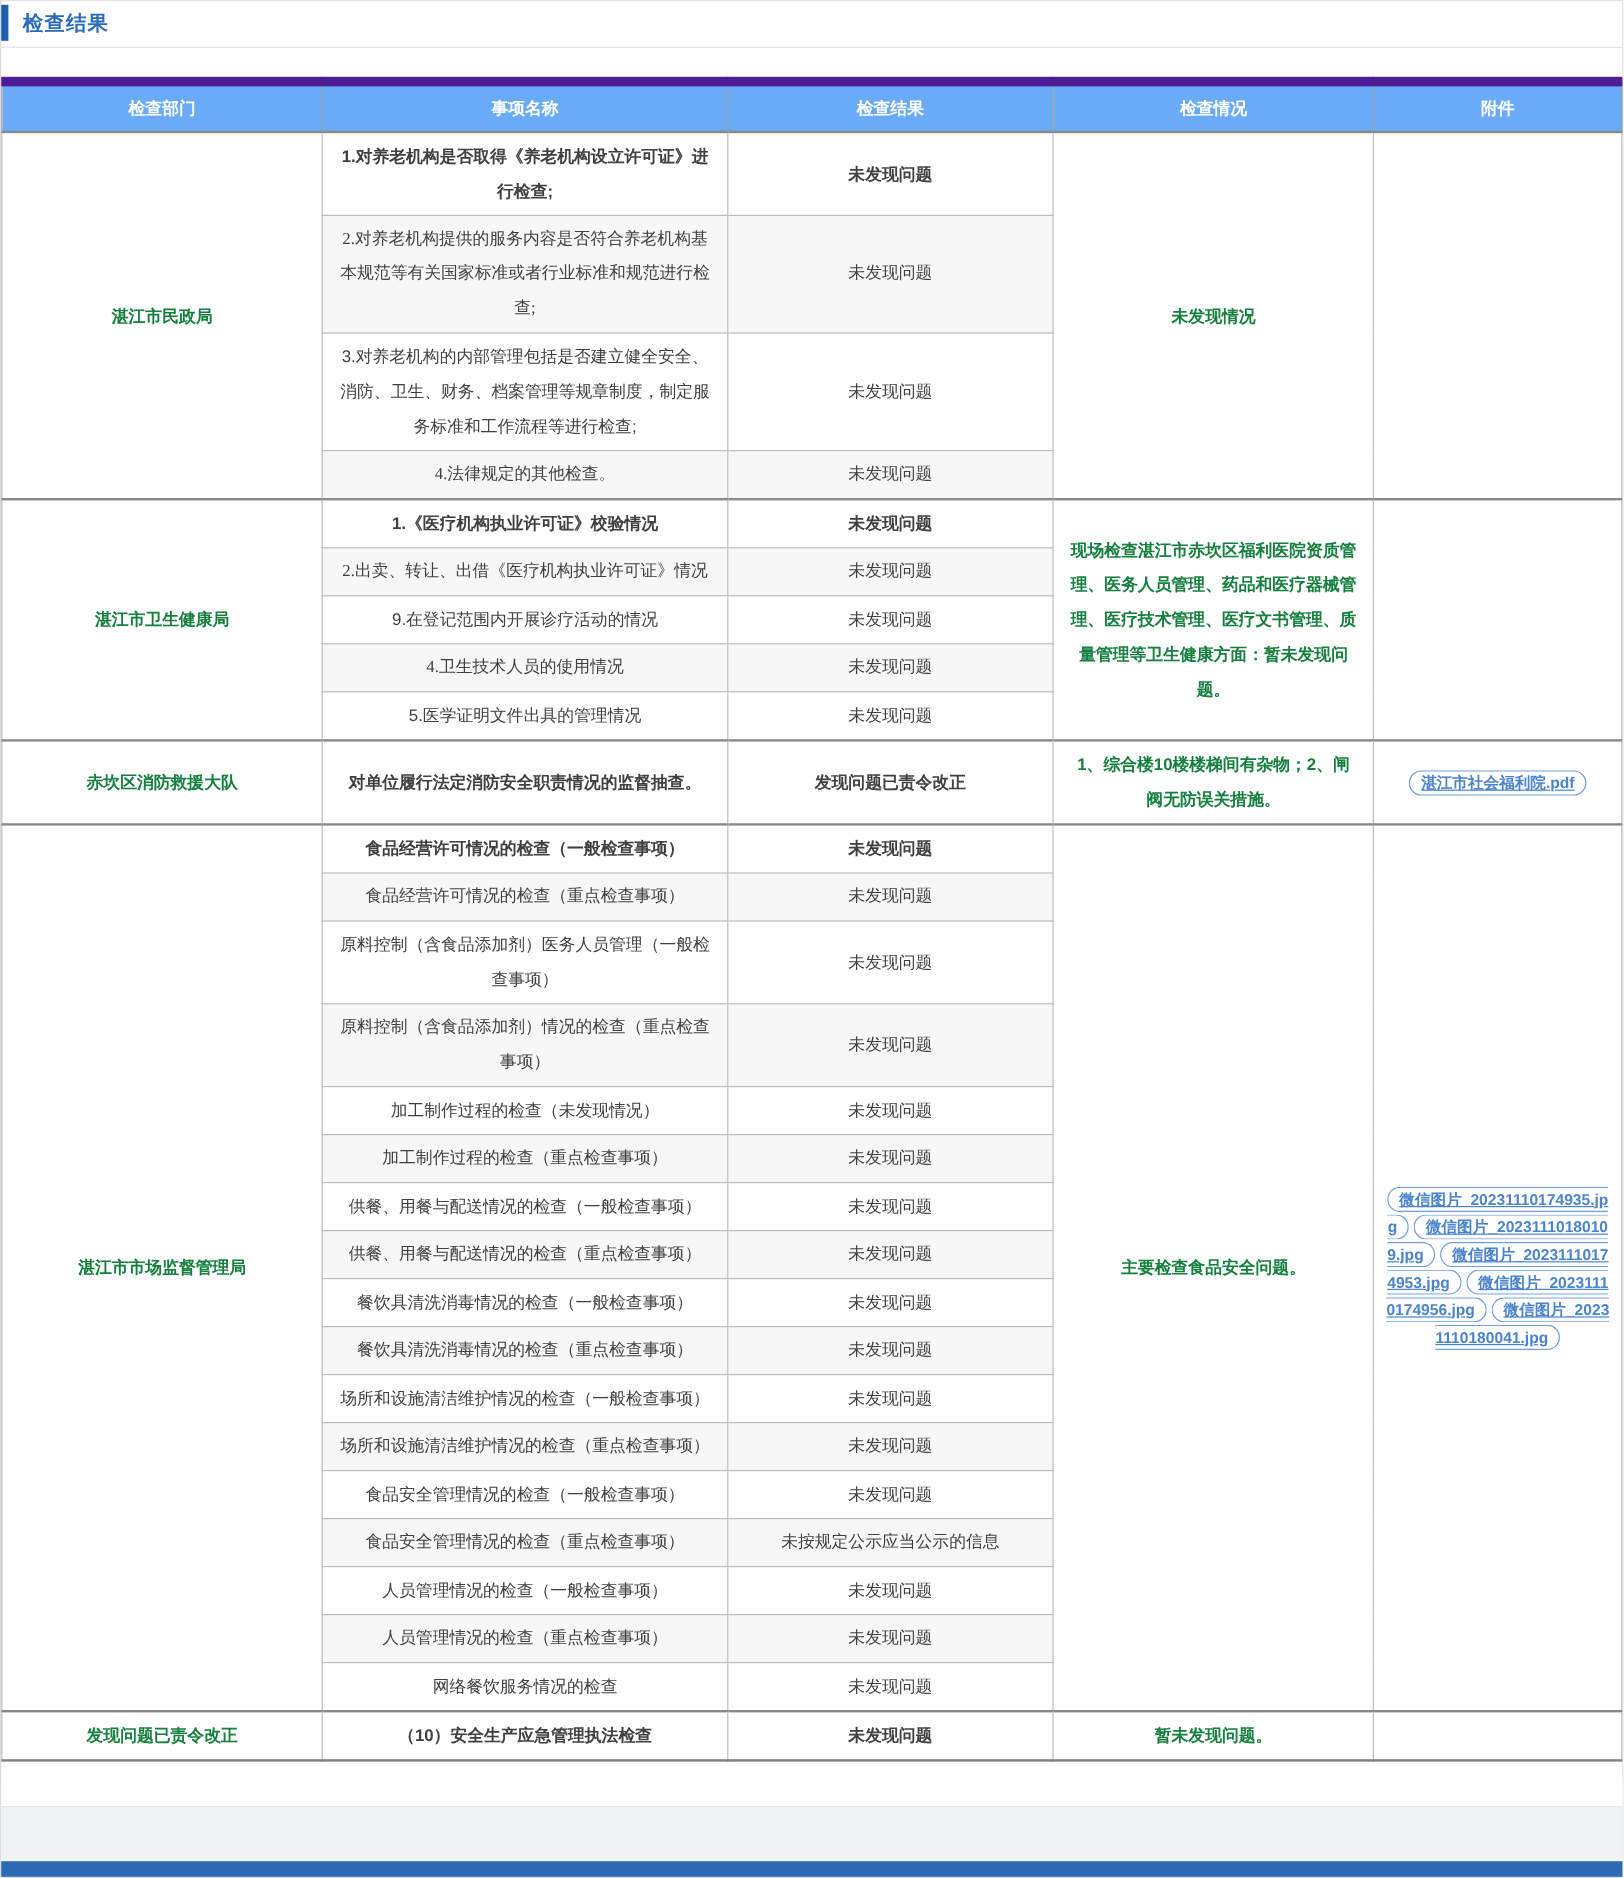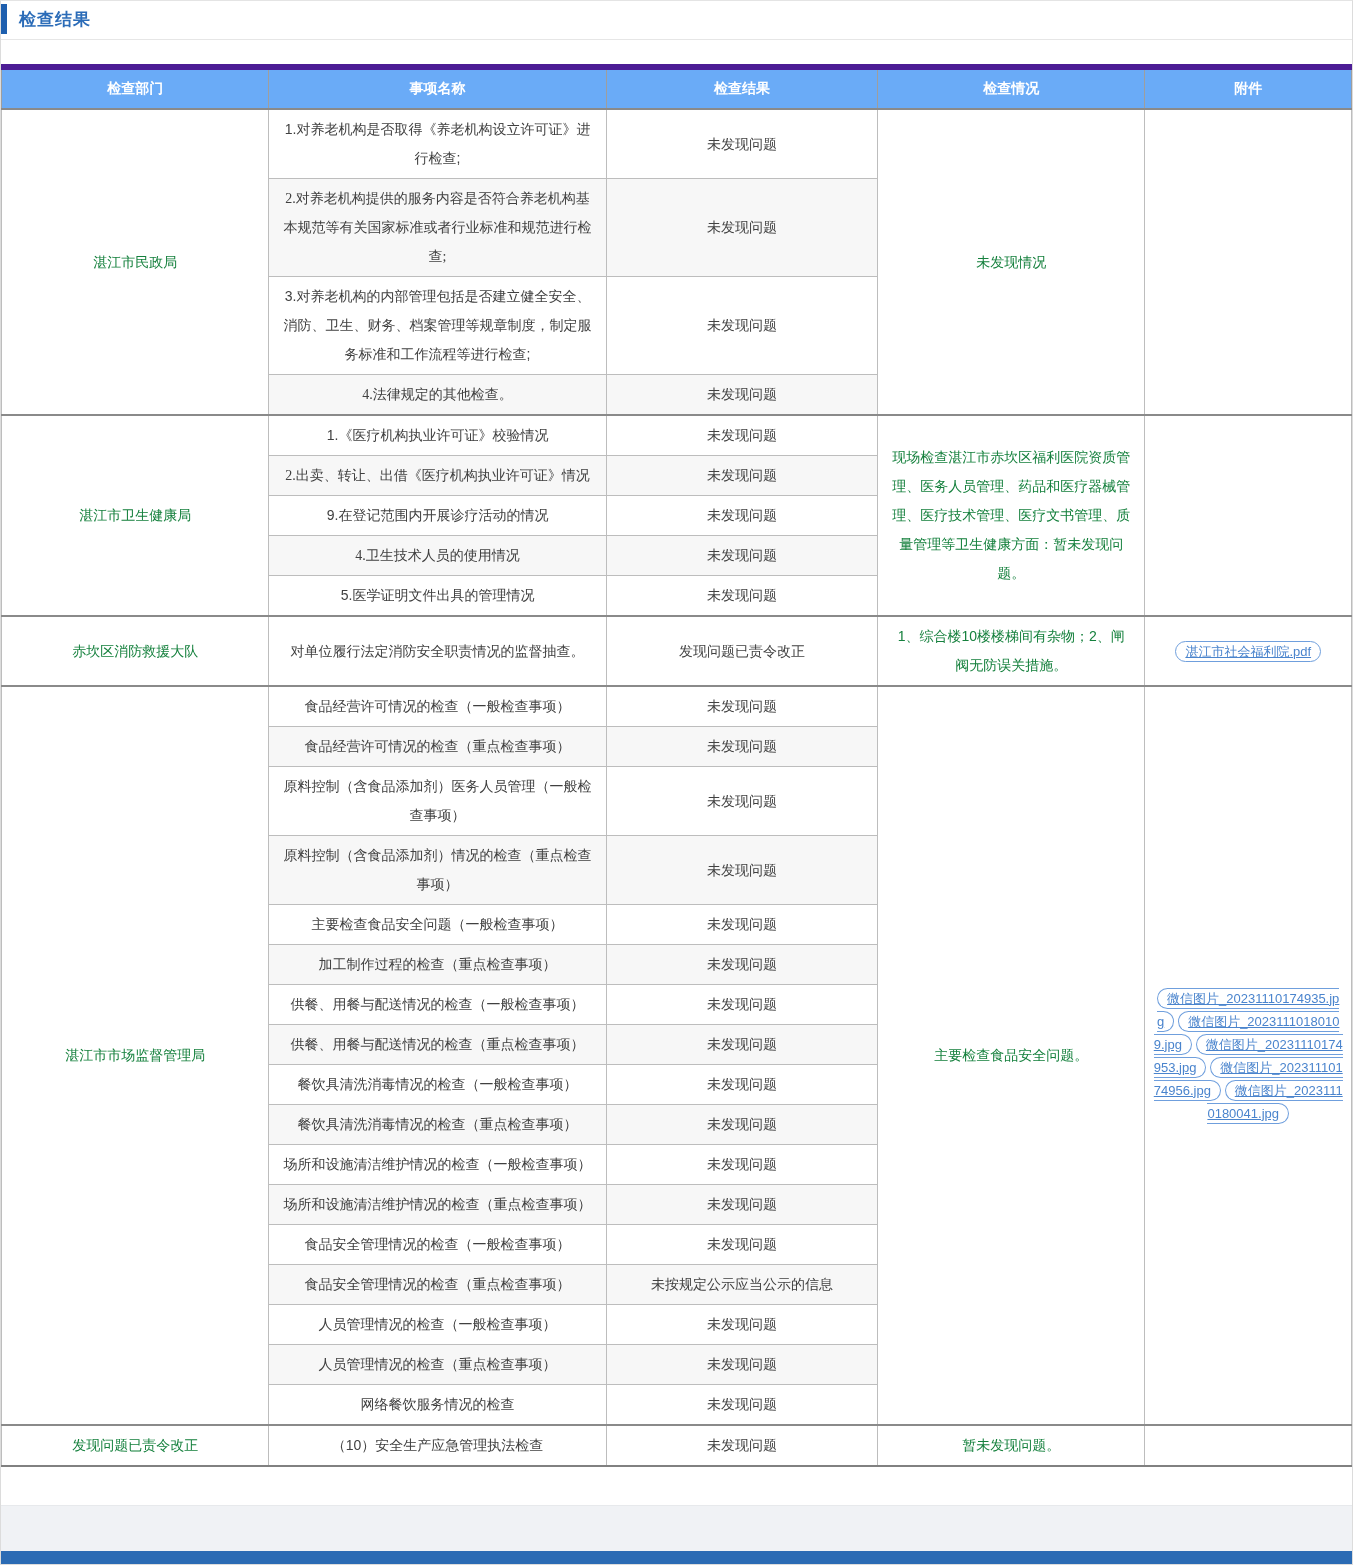--- a/index.html
+++ b/index.html
@@ -50,21 +50,21 @@
     letter-spacing:1px;
   }
   
   .table-wrap{
     margin-top:24px;
   }
   table{
     width:100%;
     border-collapse:collapse;
     table-layout:fixed;
-    border-top:6px solid #4c1d95;
+    border-top:8px solid #4c1d95;
     border-bottom:2px solid #818181;
   }
   th,td{
     border:1px solid #bdbdbd;
     font-size:14px;
     text-align:center;
     vertical-align:middle;
     word-break:break-all;
   }
   thead th{
@@ -74,21 +74,21 @@
     height:42px;
     border-color:#9e9e9e;
   }
   tbody td{
     padding:5px 14px;
     line-height:29px;
     color:#404040;
     background:#fff;
   }
   tbody tr.alt td{background:var(--stripe);font-family:Liberation Serif, serif;}
-  tbody tr.group-start td{border-top:2px solid #8a8a8a;}
+  tbody tr.group-start td{border-top:2px solid #8a8a8a;font-weight:bold;}
   td.dept-cell,td.situation-cell{color:#15803d;}
   td.attachment-cell{
     line-height:23px;
     padding:15px 8px;
   }
   .file-pill{
     display:inline;
     font-size:13px;
     color:var(--link);
     text-decoration:underline;
@@ -197,21 +197,21 @@
           </tr>
           <tr>
             <td>原料控制（含食品添加剂）医务人员管理（一般检查事项）</td>
             <td>未发现问题</td>
           </tr>
           <tr class="alt">
             <td>原料控制（含食品添加剂）情况的检查（重点检查事项）</td>
             <td>未发现问题</td>
           </tr>
           <tr>
-            <td>主要检查食品安全问题（一般检查事项）</td>
+            <td>加工制作过程的检查（未发现情况）</td>
             <td>未发现问题</td>
           </tr>
           <tr class="alt">
             <td>加工制作过程的检查（重点检查事项）</td>
             <td>未发现问题</td>
           </tr>
           <tr>
             <td>供餐、用餐与配送情况的检查（一般检查事项）</td>
             <td>未发现问题</td>
           </tr>

